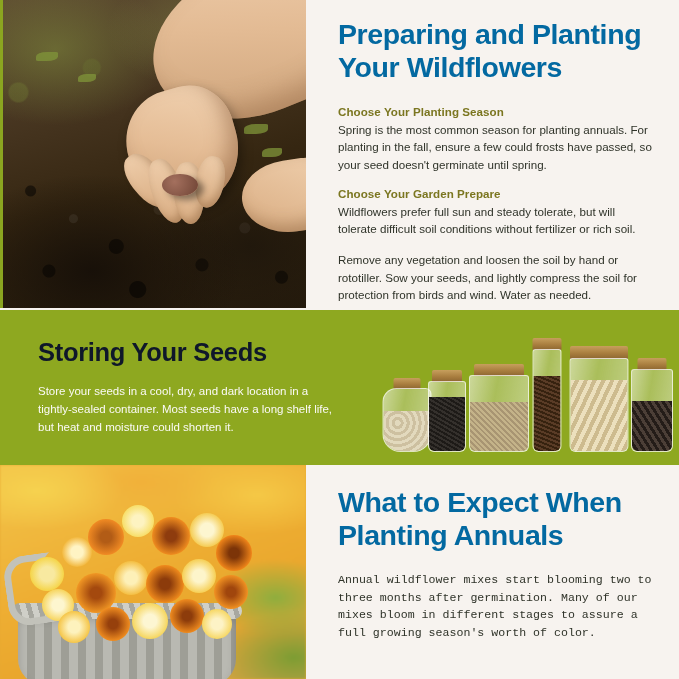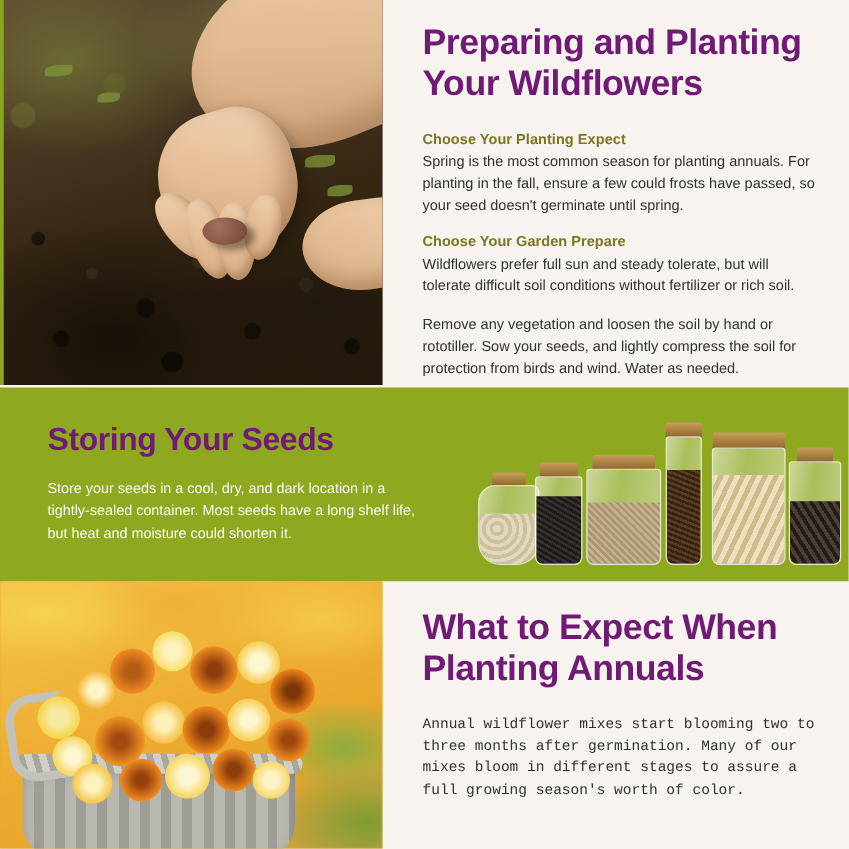--- a/index.html
+++ b/index.html
@@ -120,21 +120,21 @@
     left: 338px; top: 18px;
     width: 318px;
   }
   h1.big, h2.big {
     margin: 0;
     font-family: "Liberation Sans", sans-serif;
     font-weight: bold;
     font-size: 28.5px;
     line-height: 1.16;
     letter-spacing: -0.4px;
-    color: #701a75;
+    color: #0369a1;
   }
   .subhead {
     margin: 0;
     font-size: 11.6px;
     font-weight: bold;
     color: #7b7620;
     letter-spacing: .05px;
     line-height: 1.42;
   }
   .body-p {
@@ -157,21 +157,21 @@
   .txt-green {
     position: absolute;
     left: 38px; top: 28px;
     width: 300px;
   }
   .green-h {
     margin: 0;
     font-size: 25.5px;
     font-weight: bold;
     letter-spacing: -0.3px;
-    color: #701a75;
+    color: #0f172a;
     line-height: 1.15;
   }
   .green-p {
     margin: 16px 0 0 0;
     font-size: 11.5px;
     color: #fbfaf6;
     line-height: 1.55;
   }
   .jars {
     position: absolute;
@@ -289,21 +289,21 @@
       <div class="finger f4"></div>
       <div class="seed-blob"></div>
       <div class="hand2"></div>
       <div class="photo-edge-l"></div>
     </div>
 
     <div class="txt-top">
       <h1 class="big">Preparing and Planting Your Wildflowers</h1>
 
       <div class="blk-first">
-        <p class="subhead">Choose Your Planting Expect</p>
+        <p class="subhead">Choose Your Planting Season</p>
         <p class="body-p">Spring is the most common season for planting annuals. For planting in the fall, ensure a few could frosts have passed, so your seed doesn't germinate until spring.</p>
       </div>
 
       <div class="blk">
         <p class="subhead">Choose Your Garden Prepare</p>
         <p class="body-p">Wildflowers prefer full sun and steady tolerate, but will tolerate difficult soil conditions without fertilizer or rich soil.</p>
       </div>
 
       <div class="blk">
         <p class="body-p">Remove any vegetation and loosen the soil by hand or rototiller. Sow your seeds, and lightly compress the soil for protection from birds and wind. Water as needed.</p>

